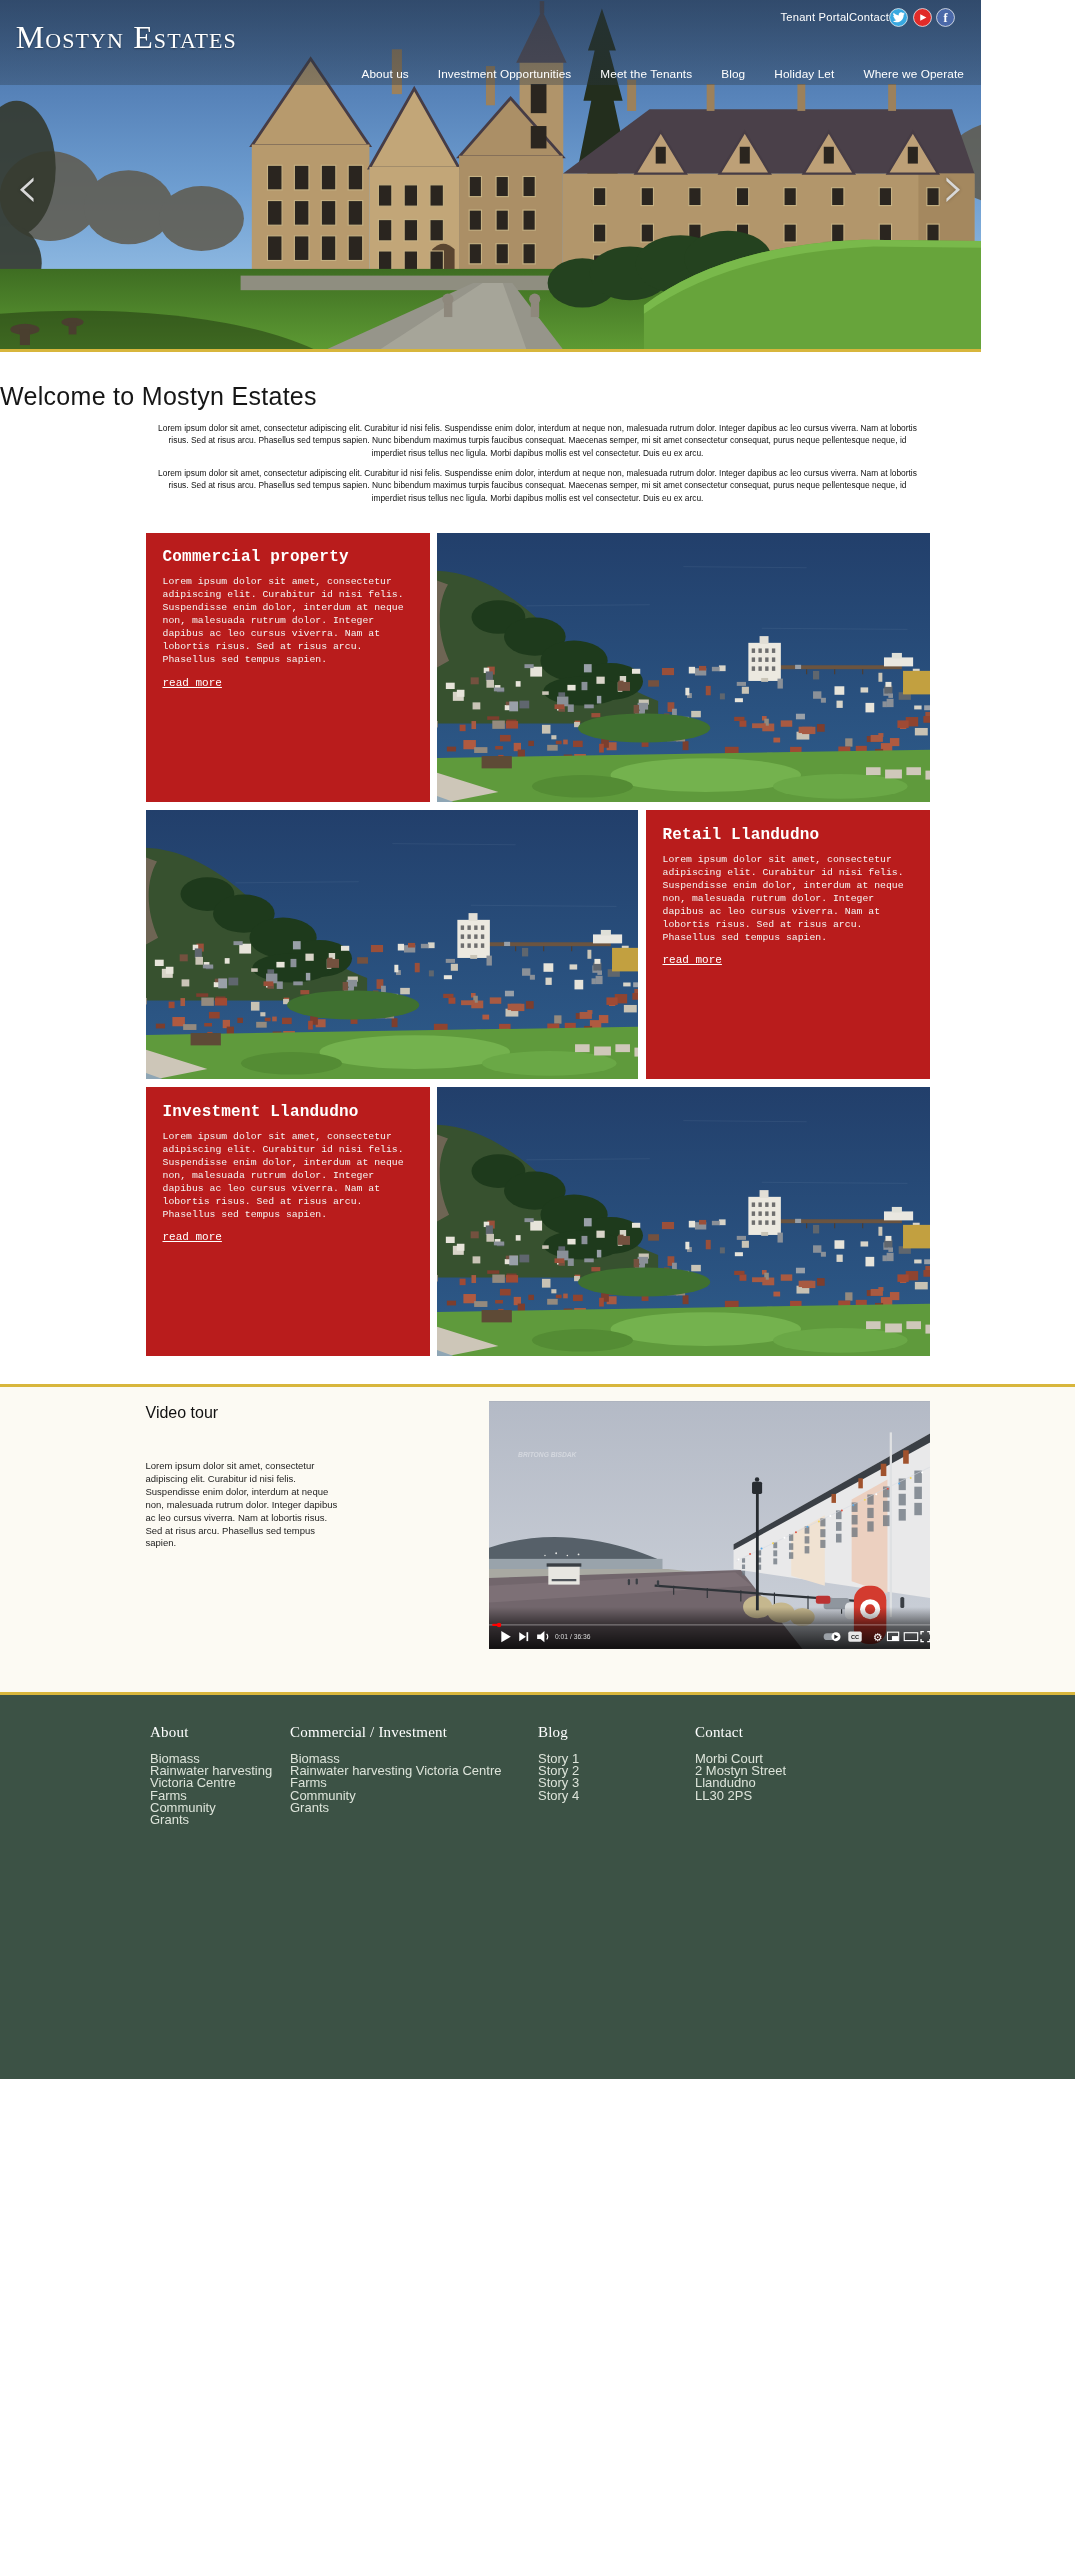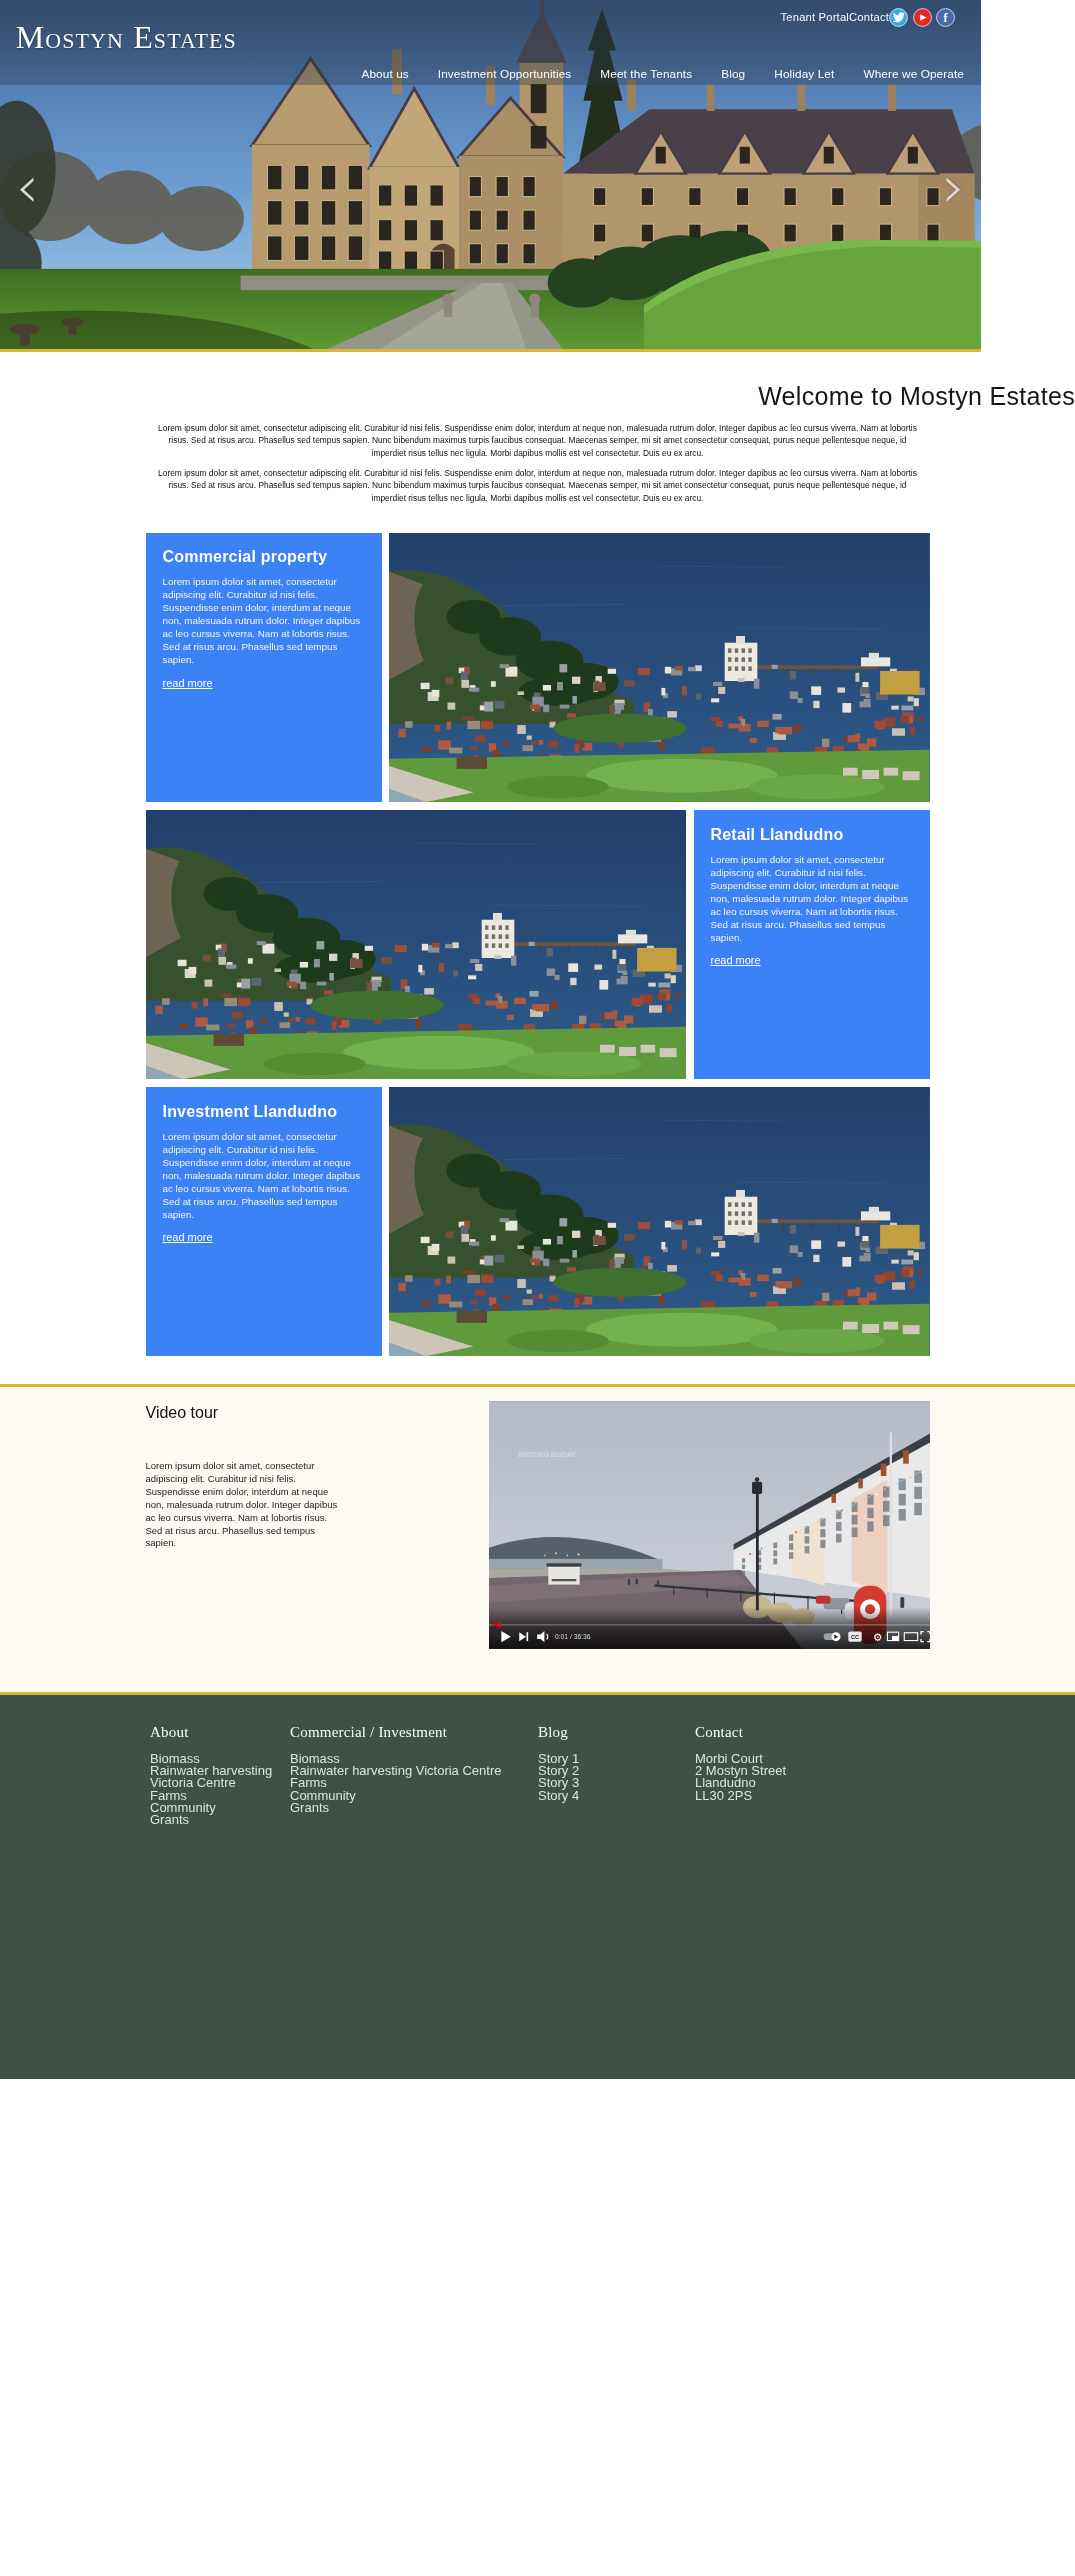--- a/index.html
+++ b/index.html
@@ -22,28 +22,28 @@
   .social svg{width:19px;height:19px;display:block;}
   .mainnav{position:absolute;right:17px;bottom:4.5px;display:flex;gap:29px;align-items:flex-end;}
   .mainnav a{color:#fff;font-size:11.8px;font-weight:300;text-decoration:none;letter-spacing:0.1px;}
   .arrow{position:absolute;top:158px;z-index:5;background:none;border:0;padding:0;margin:0;
          color:#d8d8d8;font-size:58px;line-height:1;font-weight:300;cursor:pointer;
          font-family:"DejaVu Sans",sans-serif;text-shadow:0 0 3.4px rgba(0,0,0,.25);}
   .arrow.left{left:15.7px;} .arrow.right{right:15.7px;}
 
   
   .container{width:784px;margin:0 auto;}
-  h1.welcome{margin:0;padding-top:30px;text-align:right;font-size:25px;font-weight:300;
+  h1.welcome{margin:0;padding-top:30px;text-align:left;font-size:25px;font-weight:300;
              color:#161616;letter-spacing:0.3px;}
   .intro{width:773px;margin:11.2px auto 0;text-align:center;font-size:8.4px;line-height:1.45;color:#101010;}
   .intro.second{margin-top:8.4px;}
   .rows{margin-top:0;}
   .row{display:flex;gap:7.3px;height:269px;margin-top:29px;}
   .row + .row{margin-top:8.4px;}
-  .tcard{width:236px;flex:none;background:#3b82f6;color:#fff;padding:15.7px 17px;box-sizing:border-box;}
+  .tcard{width:284px;flex:none;background:#b91c1c;color:#fff;padding:15.7px 17px;box-sizing:border-box;font-family:Liberation Mono, monospace;}
   .tcard h3{margin:0 0 9px;font-size:16px;font-weight:bold;letter-spacing:0.2px;color:#fff;}
   .tcard p{margin:0;font-size:9.8px;line-height:1.33;font-weight:300;color:#f4f6f3;}
   .tcard a.readmore{display:inline-block;margin-top:10px;color:#fff;font-size:11px;font-weight:300;
                     text-decoration:underline;}
   .imgbox{flex:1;overflow:hidden;background:#2d5c8a;}
   .imgbox svg{width:100%;height:100%;display:block;}
 
   
   .video-band{margin-top:28px;height:305px;background:#fcfaf3;
               border-top:3.4px solid #d8b63c;border-bottom:3.4px solid #d8b63c;}

